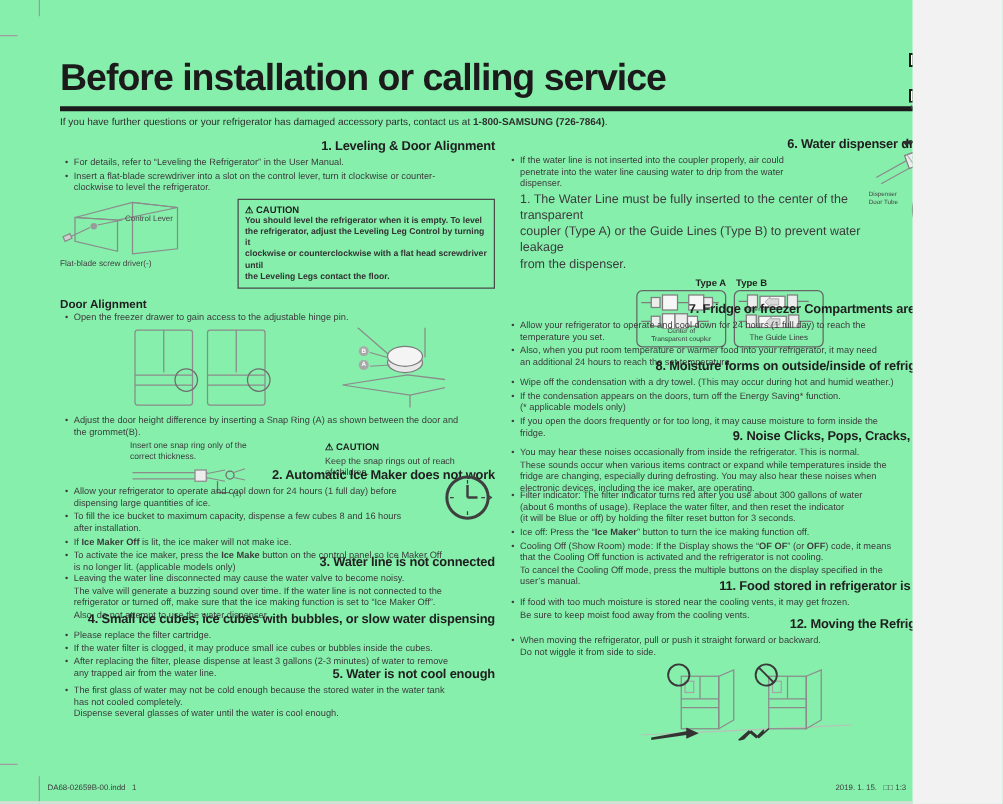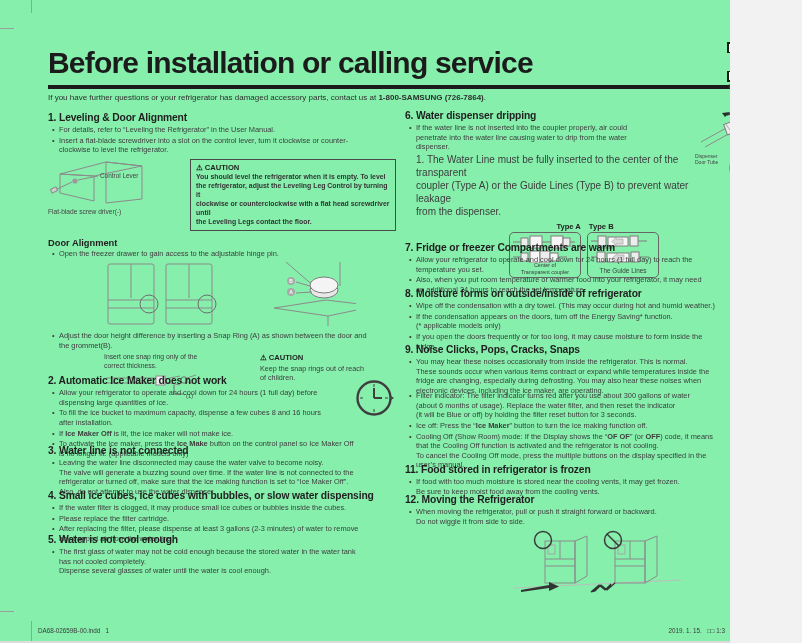--- a/index.html
+++ b/index.html
@@ -12,21 +12,21 @@
   .title{position:absolute;left:48px;top:46px;font-size:30px;font-weight:700;color:#1b1b1b;
          letter-spacing:-0.8px;white-space:nowrap;}
   .title-rule{position:absolute;left:48px;top:85px;width:712px;height:4px;background:#1b1b1b;}
   .intro{position:absolute;left:48px;top:93px;font-size:8px;color:#2e2e2e;}
   .qr{position:absolute;left:727px;top:42px;width:40px;height:40px;}
   .doc-num{position:absolute;left:719px;top:83.5px;width:56px;text-align:center;font-size:4.8px;color:#555;}
   
   .sec{position:absolute;}
   .cl{left:48px;width:348px;}
   .cr{left:405px;width:356px;}
-  .h{font-size:10.3px;font-weight:700;color:#1f1f1f;letter-spacing:-0.15px;margin:0 0 2px;}
+  .h{font-size:10.3px;font-weight:700;color:#1f1f1f;letter-spacing:-0.15px;margin:0 0 2px;text-align:right;}
   .h-sub{font-size:9.3px;font-weight:700;color:#1f1f1f;margin:7px 0 1px;}
   .b{position:relative;padding-left:11px;font-size:7.4px;line-height:1.3;color:#3c3c3c;margin:1px 0;}
   .b::before{content:"\2022";position:absolute;left:4px;top:0;color:#3c3c3c;}
   .n{padding-left:11px;font-size:10px;line-height:1.3;color:#3c3c3c;margin:1px 0;}
   .pr48{padding-right:46px;} .pr66{padding-right:64px;}
   
   .caution-box{border:1px solid #4a4a4a;padding:3px 5px 4px;width:206px;align-self:flex-start;}
   .caution-head{font-size:7.6px;font-weight:700;color:#1f1f1f;margin-bottom:1.5px;}
   .caution-text{font-size:6.9px;line-height:1.28;font-weight:700;color:#333;}
   .caution-plain{width:132px;}
@@ -187,22 +187,22 @@
     <div class="b">To activate the ice maker, press the <b>Ice Make</b> button on the control panel so Ice Maker Off<br>is no longer lit. (applicable models only)</div>
   </div>
 
   <div class="sec cl" style="top:445px;">
     <div class="h">3. Water line is not connected</div>
     <div class="b">Leaving the water line disconnected may cause the water valve to become noisy.<br>The valve will generate a buzzing sound over time. If the water line is not connected to the<br>refrigerator or turned off, make sure that the ice making function is set to “Ice Maker Off”.<br>Also, do not attempt to use the water dispenser.</div>
   </div>
 
   <div class="sec cl" style="top:490px;">
     <div class="h">4.  Small ice cubes, ice cubes with bubbles, or slow water dispensing</div>
+    <div class="b">Please replace the filter cartridge.</div>
     <div class="b">If the water filter is clogged, it may produce small ice cubes or bubbles inside the cubes.</div>
-    <div class="b">Please replace the filter cartridge.</div>
     <div class="b">After replacing the filter, please dispense at least 3 gallons (2-3 minutes) of water to remove<br>any trapped air from the water line.</div>
   </div>
 
   <div class="sec cl" style="top:534px;">
     <div class="h">5. Water is not cool enough</div>
     <div class="b">The first glass of water may not be cold enough because the stored water in the water tank<br>has not cooled completely.<br>Dispense several glasses of water until the water is cool enough.</div>
   </div>
 
   <div class="sec cr" style="top:110px;">
     <div class="coupler-fig">

